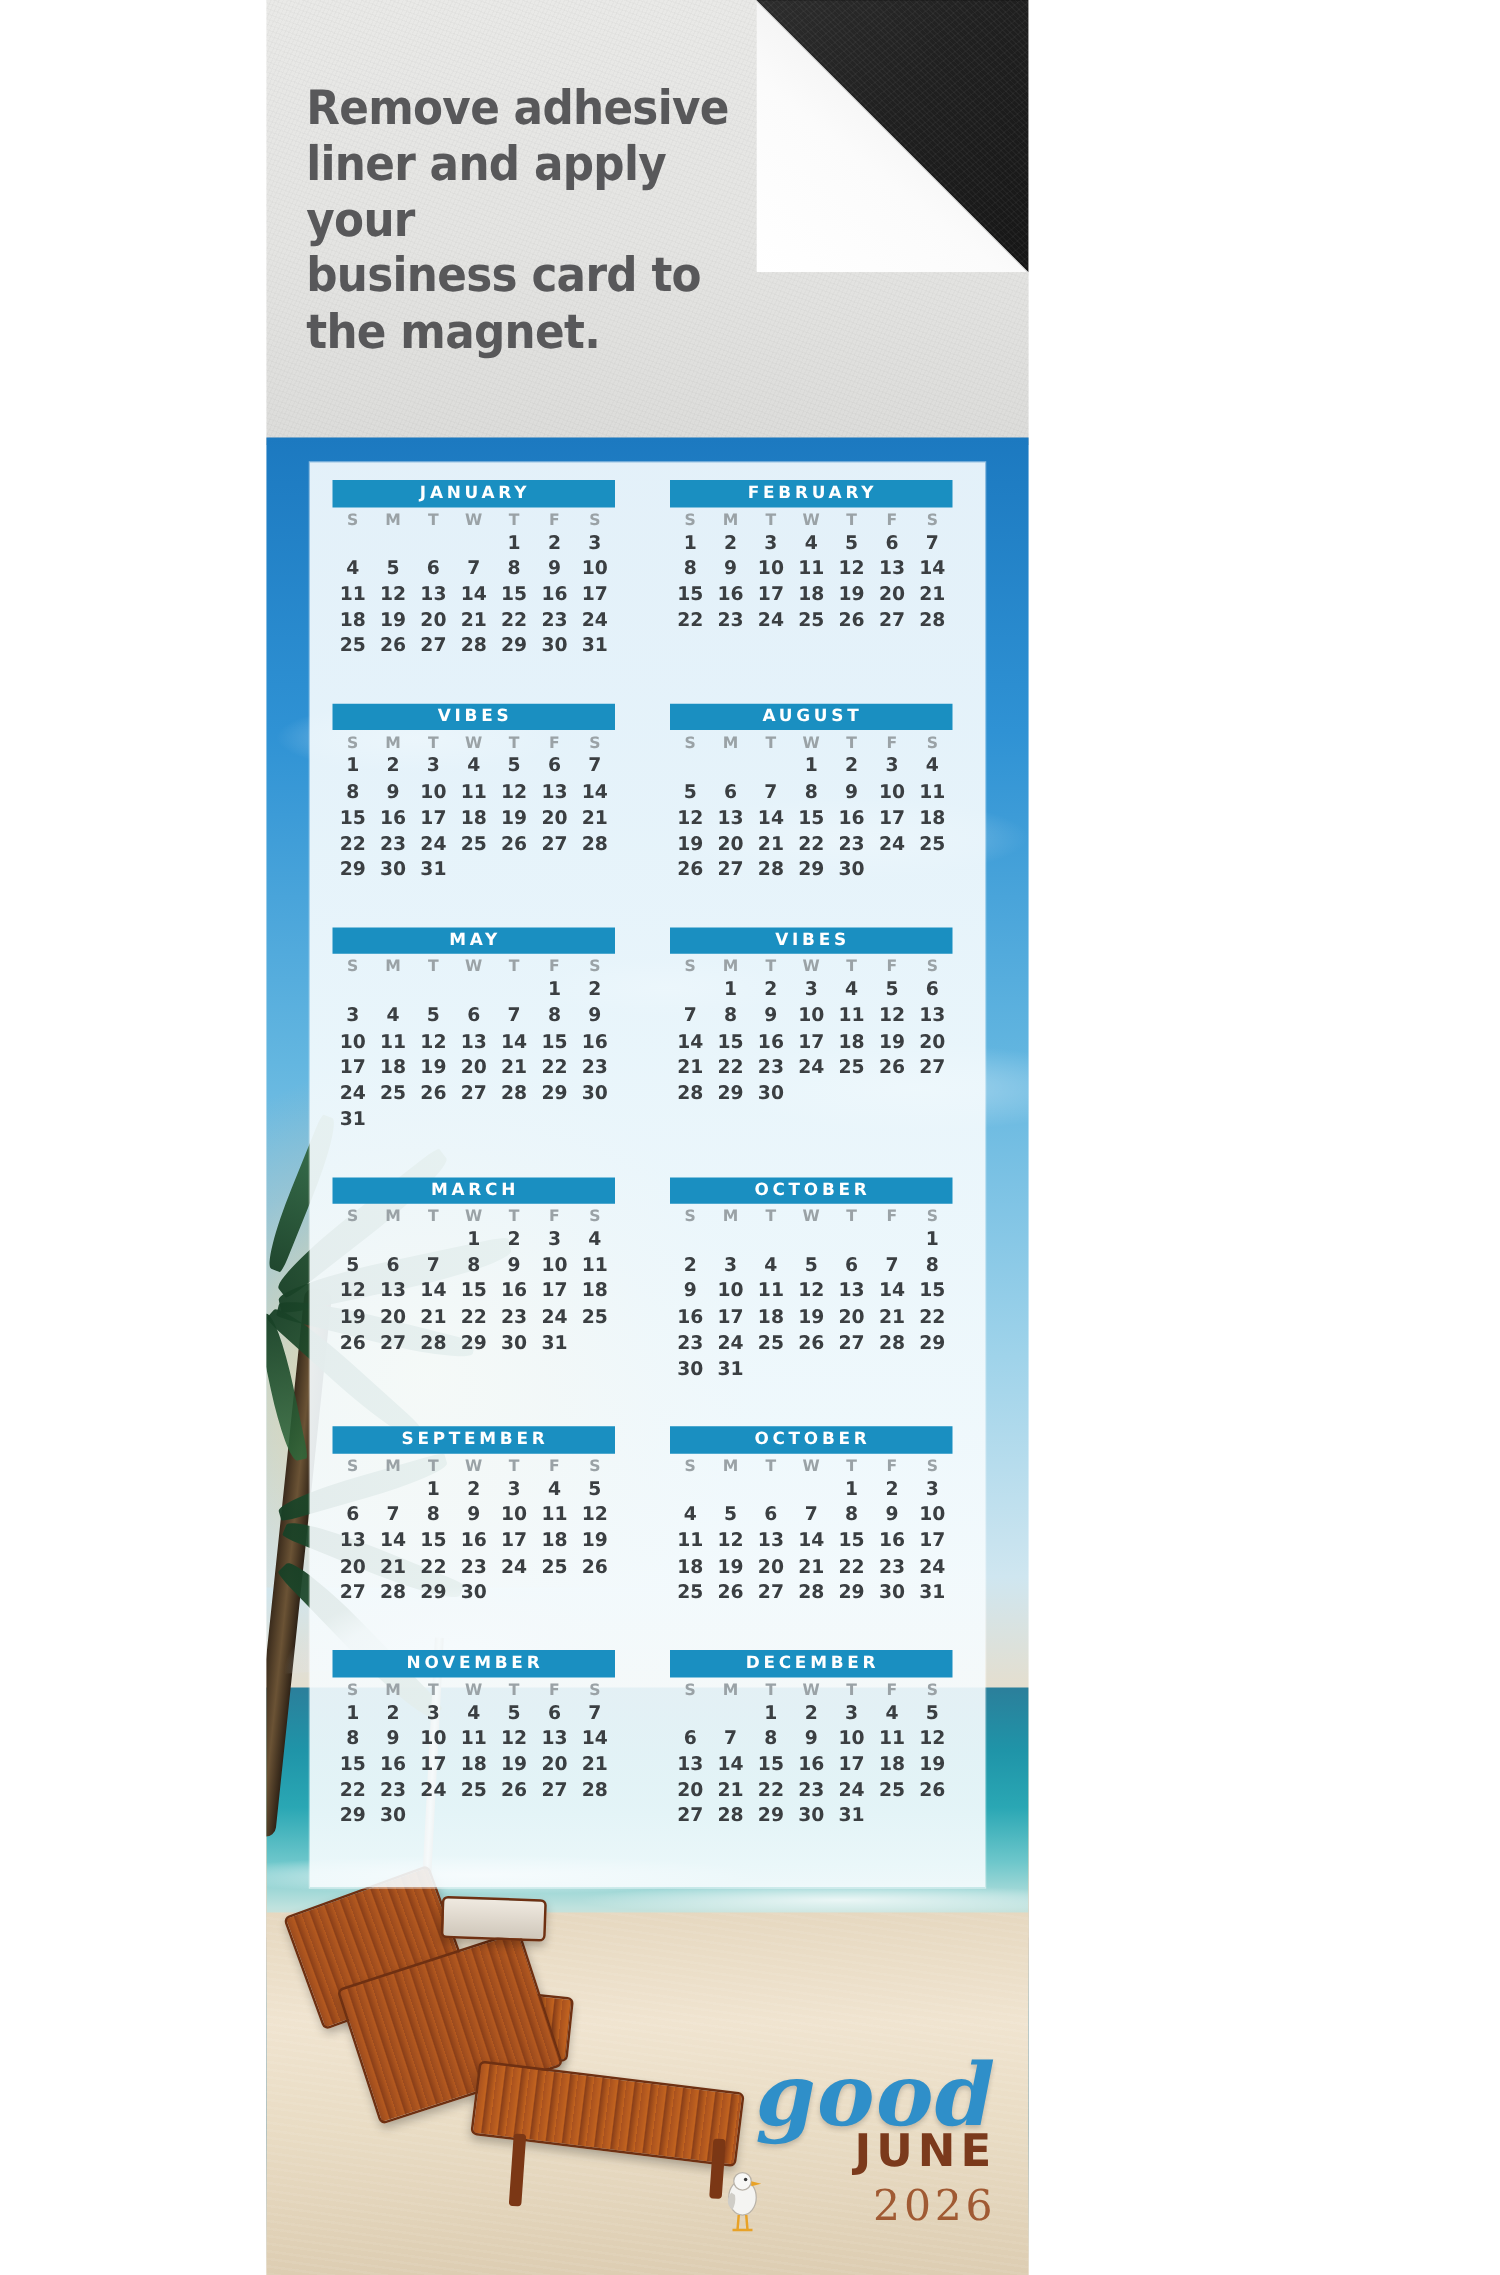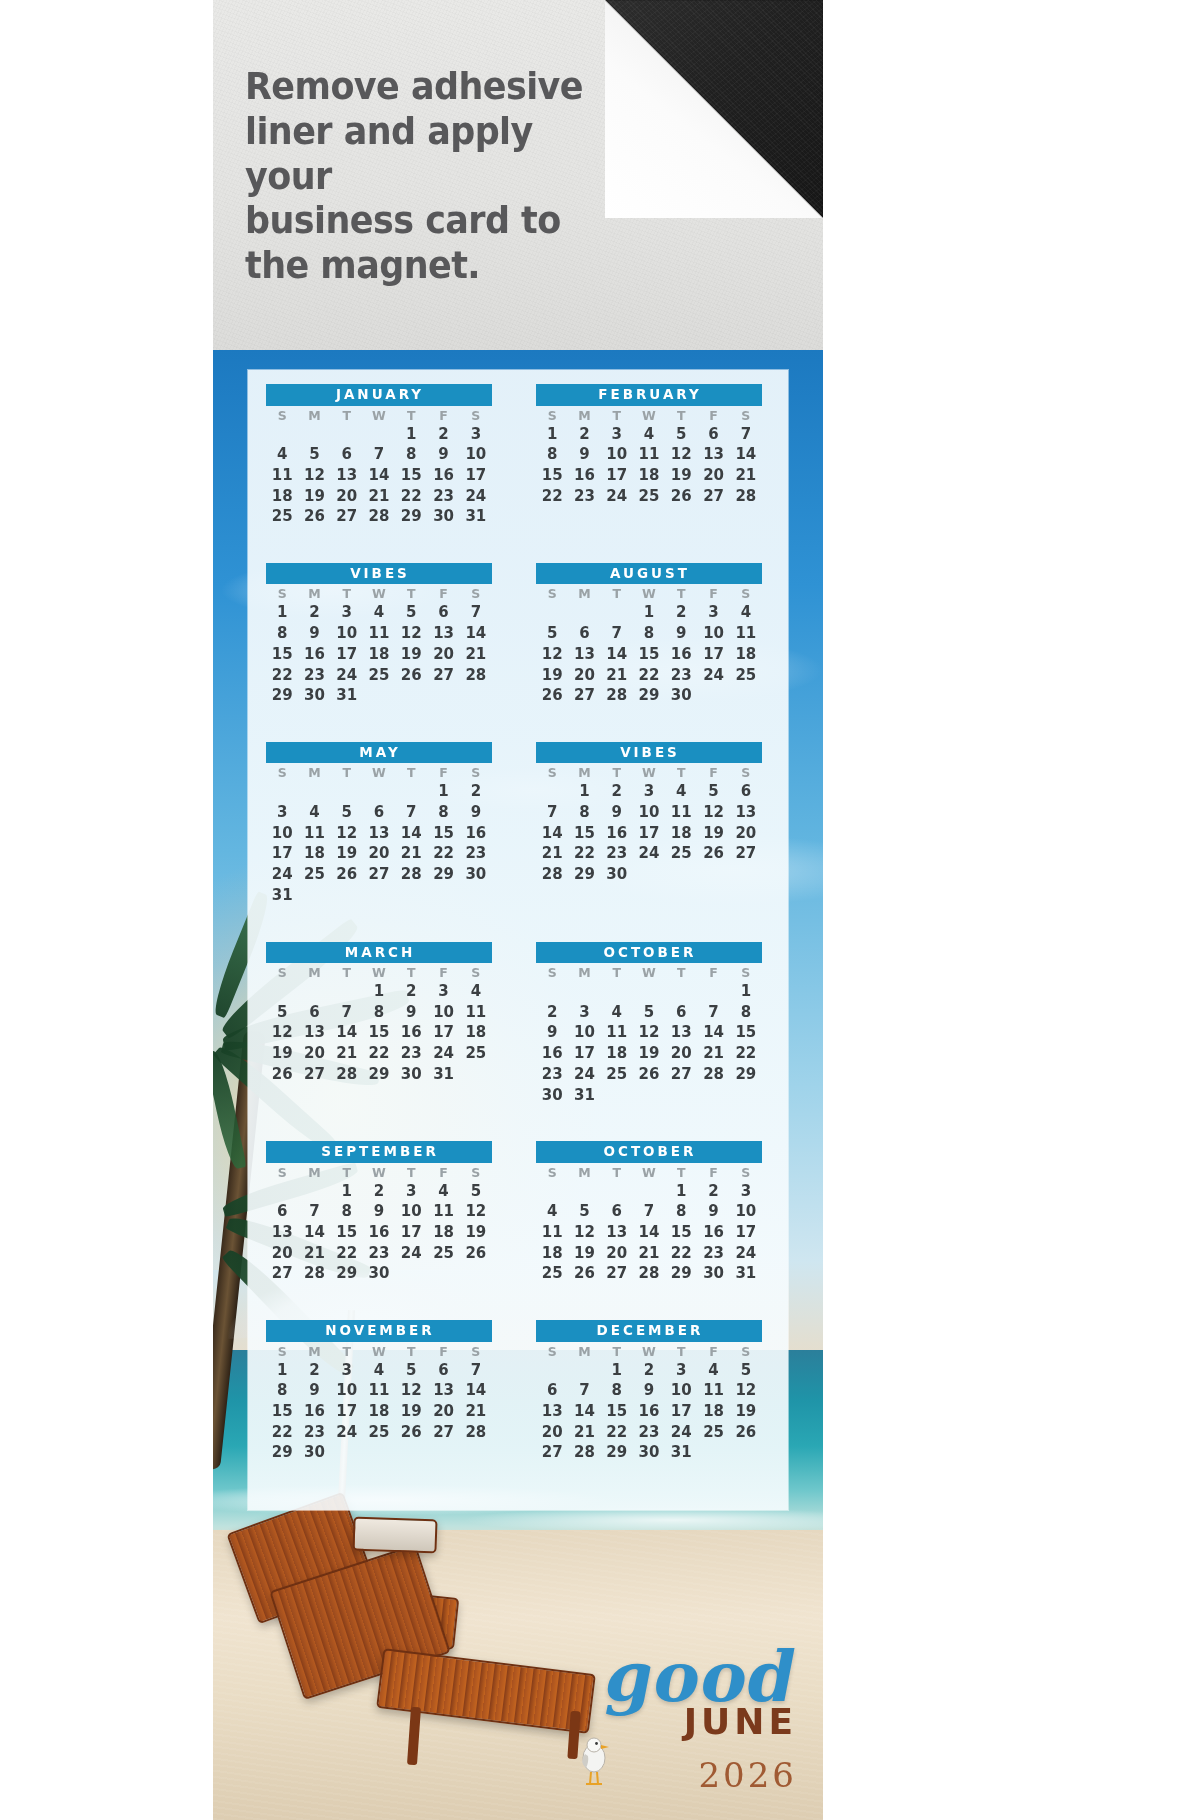--- a/index.html
+++ b/index.html
@@ -329,21 +329,21 @@
     color: #7b3a1c;
     line-height: 1.0;
     margin-top: -6px;
   }
   #logo-year {
     font-family: "DejaVu Serif", serif;
     font-size: 34px;
     letter-spacing: 3px;
     color: #a05a33;
     line-height: 1.0;
-    margin-top: 18px;
+    margin-top: 8px;
   }
   #gull {
     position: absolute;
     left: 6px;
     bottom: 8px;
     width: 42px;
     height: 52px;
   }
 </style>
 </head>

